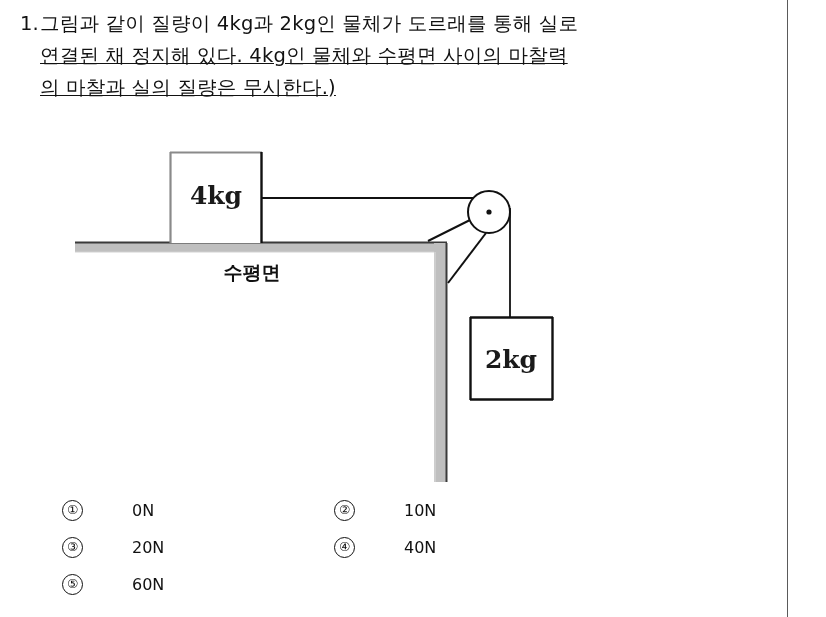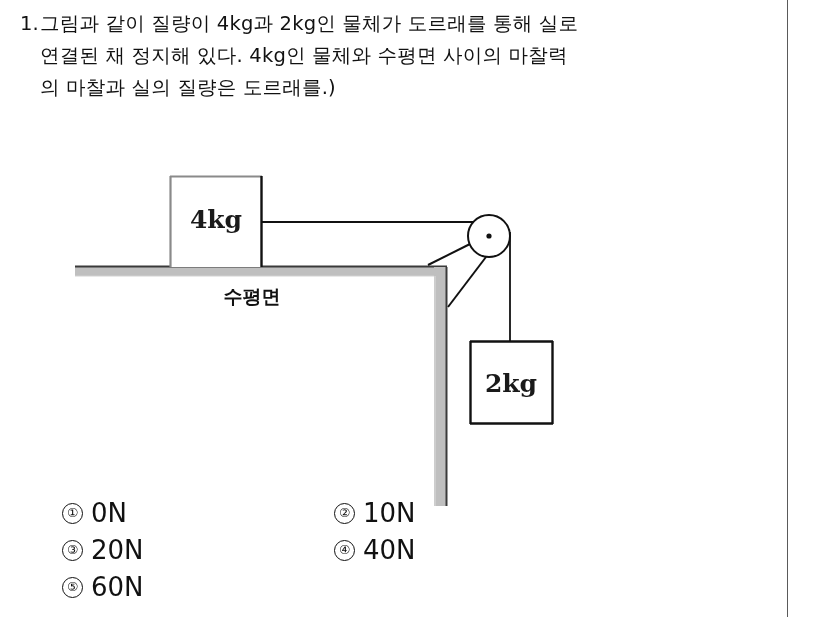--- a/index.html
+++ b/index.html
@@ -44,37 +44,37 @@
   .q-line {
     font-size: 19.5px;
     line-height: 32px;
     white-space: nowrap;
     letter-spacing: 0.2px;
     color: #111;
   }
   .q-line.l1 { margin-left: 0px; }
   .q-line.l2,
   .q-line.l3,
-  .q-line.l4 { margin-left: 20px; }
+  .q-line.l4 { margin-left: 20px; text-decoration: underline; }
 
   .q-num {
     display: inline-block;
     width: 20px;
   }
   .sup {
     font-size: 12.5px;
     vertical-align: super;
     line-height: 0;
   }
 
   
   .figure {
     position: absolute;
     left: 0;
-    top: 156px;
+    top: 132px;
     width: 648px;
     height: 360px;
   }
   .figure svg {
     display: block;
   }
 
   
   .choices {
     position: absolute;
@@ -105,35 +105,36 @@
     display: inline-flex;
     align-items: center;
     justify-content: center;
     font-size: 12.5px;
     line-height: 1;
     margin-right: 8px;
     flex: 0 0 auto;
     color: #111;
   }
   .choice-label {
-    font-size: 26px;
+    font-size: 16px;
     color: #111;
+    margin-left: 41px;
   }
 </style>
 </head>
 <body>
 
 <div id="page">
 
   <div class="page-border-right"></div>
 
   <div class="question-block">
     <div class="q-line l1"><span class="q-num">1.</span><span>그림과 같이 질량이 4kg과 2kg인 물체가 도르래를 통해 실로</span></div>
     <div class="q-line l2"><span>연결된 채 정지해 있다. 4kg인 물체와 수평면 사이의 마찰력</span></div>
-    <div class="q-line l4"><span>의 마찰과 실의 질량은 도르래를.)</span></div>
+    <div class="q-line l4"><span>의 마찰과 실의 질량은 무시한다.)</span></div>
   </div>
 
   <div class="figure">
     <svg width="786" height="360" viewBox="0 0 786 360" xmlns="http://www.w3.org/2000/svg">
 
       <g>
         <rect x="75" y="111" width="372" height="9" fill="#bfbfbf"></rect>
         <line x1="75" y1="110.5" x2="447" y2="110.5" stroke="#3a3a3a" stroke-width="2"></line>
         <line x1="75" y1="120" x2="440" y2="120" stroke="#d2d2d2" stroke-width="1.2"></line>
       </g>

